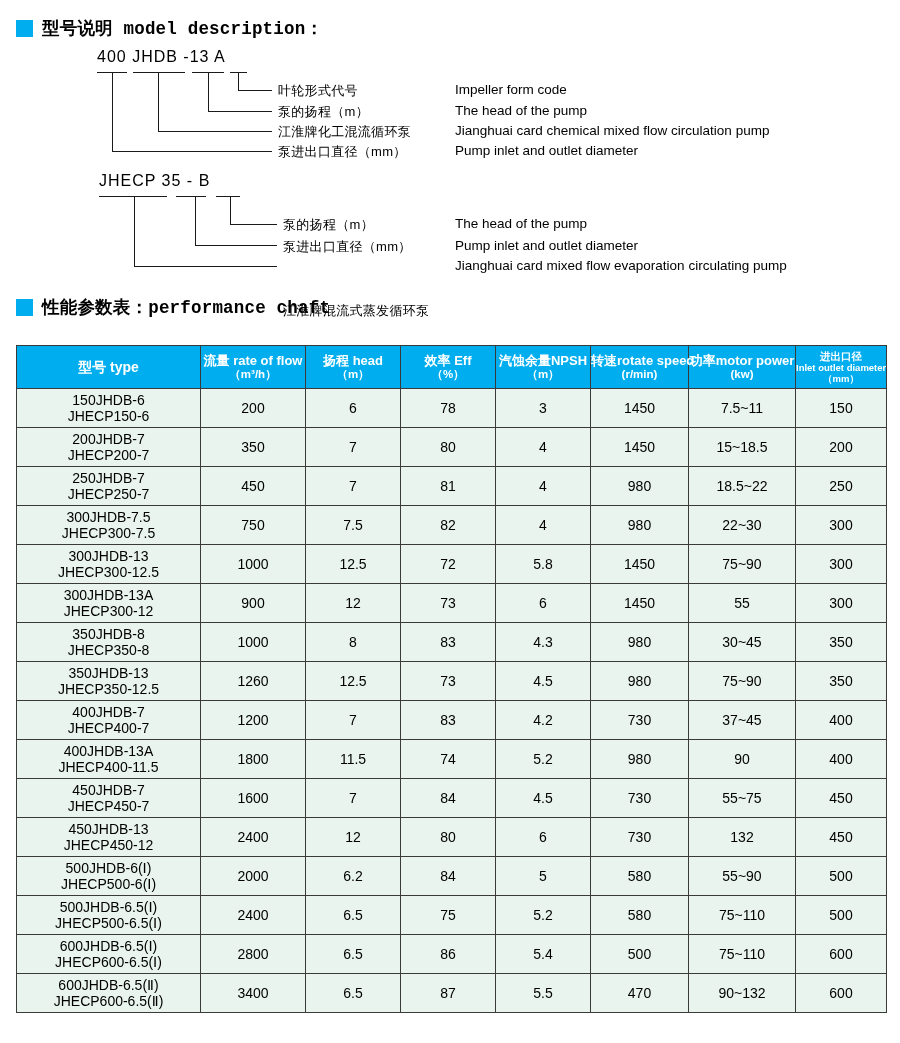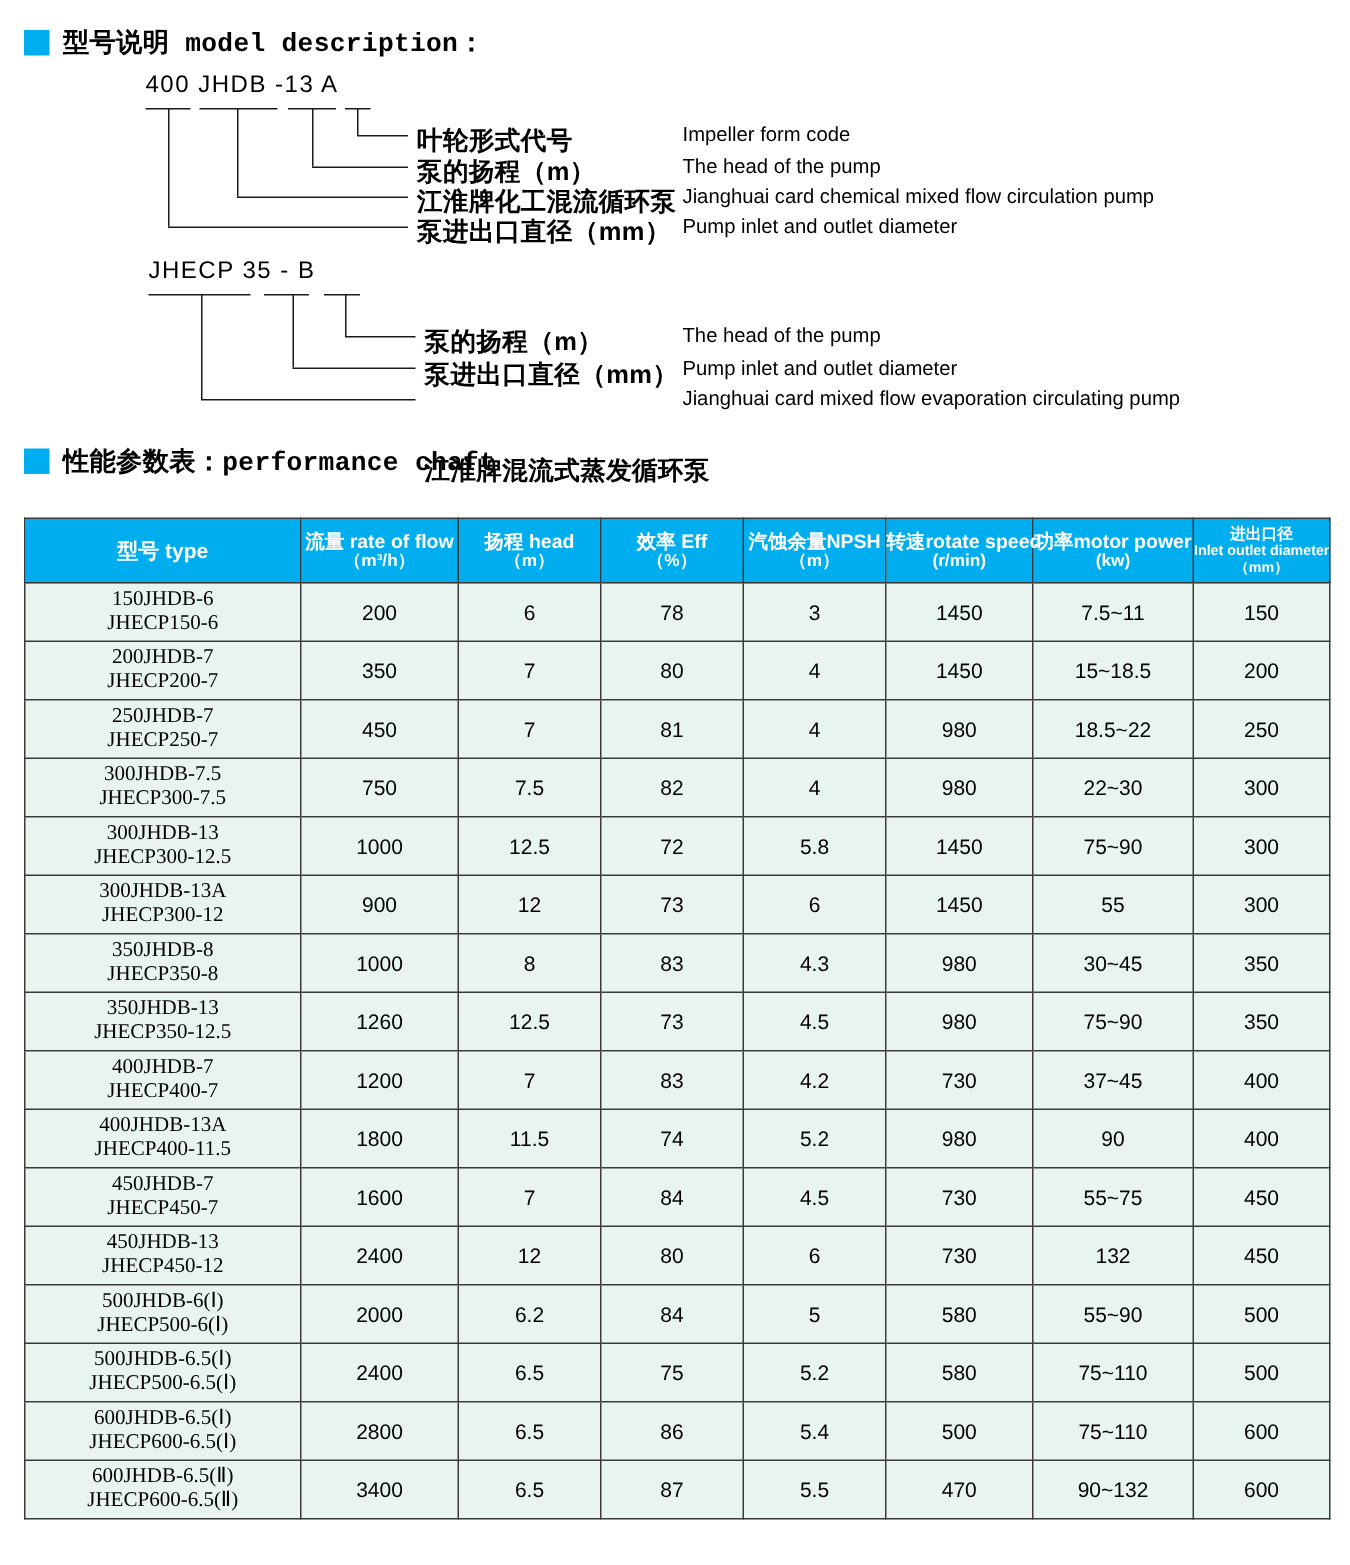--- a/index.html
+++ b/index.html
@@ -60,24 +60,23 @@
     border-top: 1.6px solid #1a1a1a;
   }
   .topbar {
     position: absolute;
     height: 0;
     border-top: 1.8px solid #1a1a1a;
   }
 
   .lbl-cn {
     position: absolute;
-    font-size: 17px;
+    font-size: 13px;
     white-space: nowrap;
     letter-spacing: 0.3px;
-    font-weight: bold;
   }
   .lbl-en {
     position: absolute;
     font-size: 13.5px;
     white-space: nowrap;
   }
 
   
   #perf-table {
     position: absolute;
@@ -113,21 +112,21 @@
     height: 38px;
     font-size: 14px;
   }
   td.type-cell {
     text-align: left;
     padding-left: 34px;
     line-height: 1.16;
     font-size: 13.5px;
     white-space: nowrap;
   }
-  .tline { display: block; font-family: Liberation Serif, serif; }
+  .tline { display: block; }
 </style>
 </head>
 <body>
 
 <div class="section-head" id="head-model">
   <span class="bullet"></span>
   <span class="section-title">型号说明 model description：</span>
 </div>
 
 <div class="diagram">

